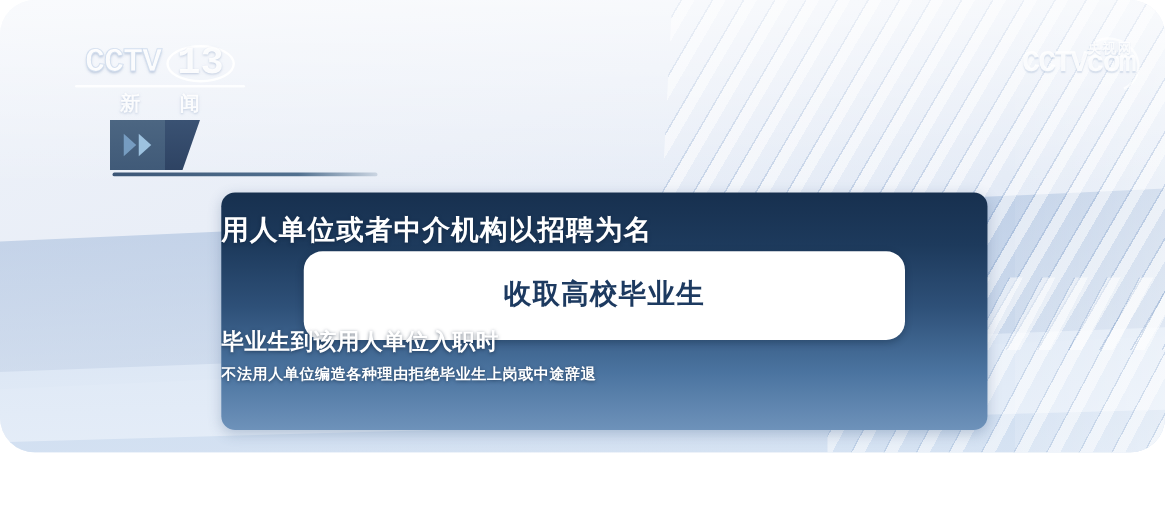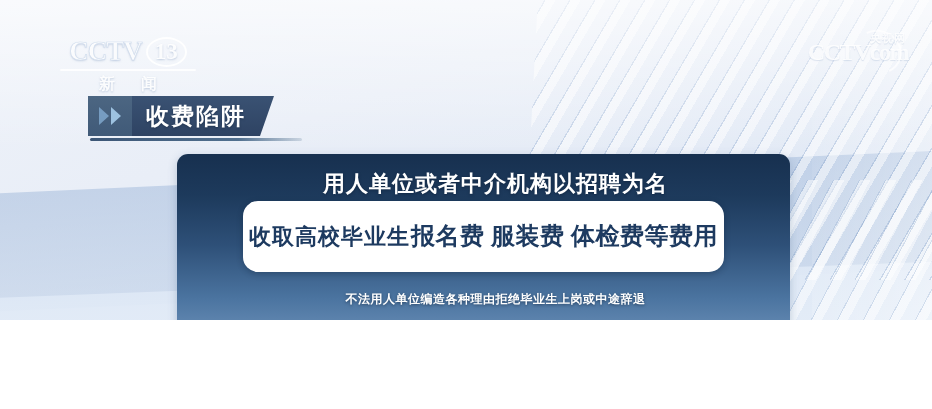--- a/index.html
+++ b/index.html
@@ -4,24 +4,25 @@
 <style>
   html, body {
     margin: 0;
     padding: 0;
     background: #ffffff;
   }
 
   #screen {
     position: relative;
     width: 932px;
-    height: 320px;
+    height: 362px;
     overflow: hidden;
-    font-family: Liberation Serif, serif;
+    font-family: Liberation Mono, monospace;
     background: linear-gradient(160deg, #eef2f9 0%, #e9eef7 35%, #e4ebf6 62%, #dde6f3 100%);
+    border-radius: 28px;
   }
 
   
   .bg-layer { position: absolute; inset: 0; pointer-events: none; }
 
   .diag-stripes {
     position: absolute;
     right: -40px;
     top: -60px;
     width: 440px;
@@ -122,21 +123,21 @@
     justify-content: center;
     gap: 4px;
   }
   .cctv13 .cctv-word {
     font-size: 27px;
     font-weight: 700;
     letter-spacing: -1px;
     -webkit-text-stroke: 0.7px rgba(206,218,236,0.85);
   }
   .cctv13 .num13 {
-    font-size: 23px;
+    font-size: 31px;
     font-weight: 700;
     border: 2px solid rgba(255,255,255,0.92);
     border-radius: 50% / 50%;
     padding: 0px 7px 1px 7px;
     line-height: 25px;
   }
   .cctv13 .rule {
     height: 2px;
     background: rgba(255,255,255,0.85);
     margin: 2px 8px 3px 8px;
@@ -251,26 +252,25 @@
         #2e5078 48%,
         #4b74a0 76%,
         #6e92ba 100%);
     box-shadow: 0 3px 10px rgba(70,100,140,0.30);
     overflow: hidden;
   }
   .card-line {
     position: absolute;
     left: 0;
     width: 100%;
-    text-align: center;
+    text-align: left;
     color: #ffffff;
     font-weight: 700;
     white-space: nowrap;
     text-shadow: 0 1px 3px rgba(10,25,48,0.55);
-    padding-left: 12px;
   }
   .line-1 {
     top: 15px;
     font-size: 22px;
     letter-spacing: 1px;
   }
   .line-4 {
     top: 107px;
     font-size: 18px;
     letter-spacing: 0.5px;
@@ -335,29 +335,28 @@
     <span class="sub">央视网</span>
     <span class="big">CCTV</span><span class="big">com</span>
   </div>
 
   <div class="banner-wrap">
     <div class="banner">
       <div class="banner-arrows">
         <span class="arrow-tri dim"></span>
         <span class="arrow-tri"></span>
       </div>
-      <span class="banner-title">收费陷阱</span>
     </div>
     <div class="banner-underline"></div>
   </div>
 
   <div class="card">
     <div class="card-line line-1">用人单位或者中介机构以招聘为名</div>
 
     <div class="highlight">
       <div class="hl-line hl-1">收取高校毕业生</div>
-      <div class="hl-line hl-2">报名费 服装费 体检费等费用</div>
     </div>
 
+    <div class="card-line line-4">毕业生到该用人单位入职时</div>
     <div class="card-line line-5">不法用人单位编造各种理由拒绝毕业生上岗或中途辞退</div>
   </div>
 
 </div>
 
 </body></html>

